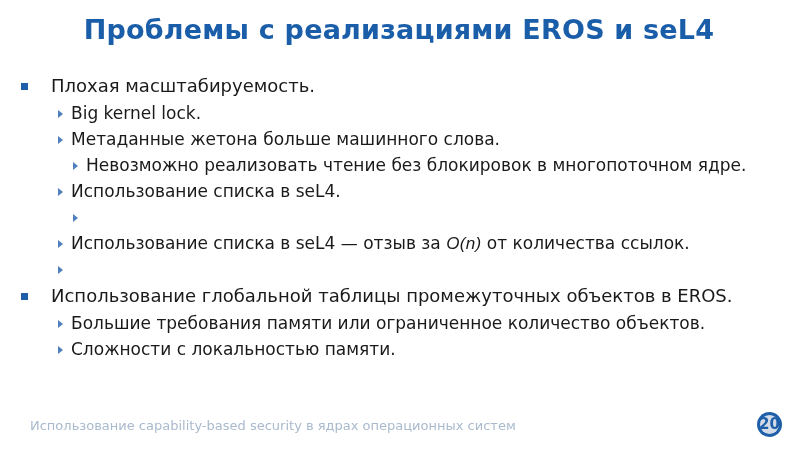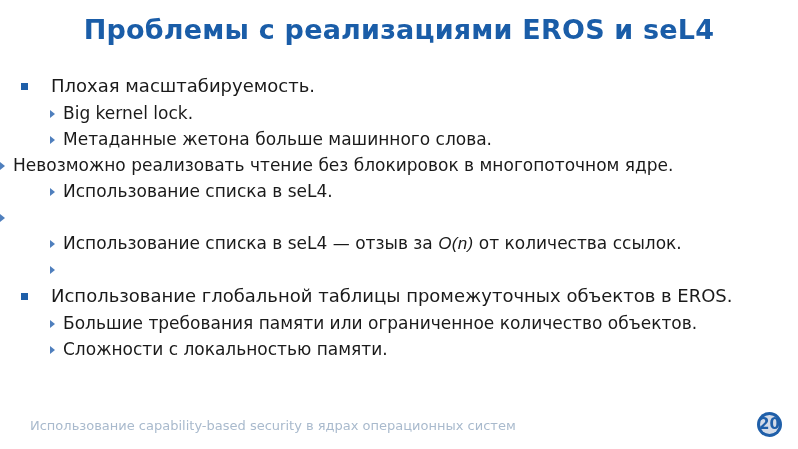--- a/index.html
+++ b/index.html
@@ -75,33 +75,35 @@
     margin-top: 11px;
     margin-right: 23px;
   }
 
   
   .lvl2 {
     padding-left: 50px;
     height: 26px;
     font-size: 17px;
     line-height: 26px;
+    margin-left: 8px;
   }
   .lvl2 .bullet {
     width: 0;
     height: 0;
     border-top: 4px solid transparent;
     border-bottom: 4px solid transparent;
     border-left: 5px solid #4f7fbd;
     margin-top: 10px;
     margin-right: 8px;
   }
 
   
   .lvl3 {
+    padding-left: 73px;
     height: 26px;
     font-size: 17px;
     line-height: 26px;
   }
   .lvl3 .bullet {
     width: 0;
     height: 0;
     border-top: 4px solid transparent;
     border-bottom: 4px solid transparent;
     border-left: 5px solid #4f7fbd;

